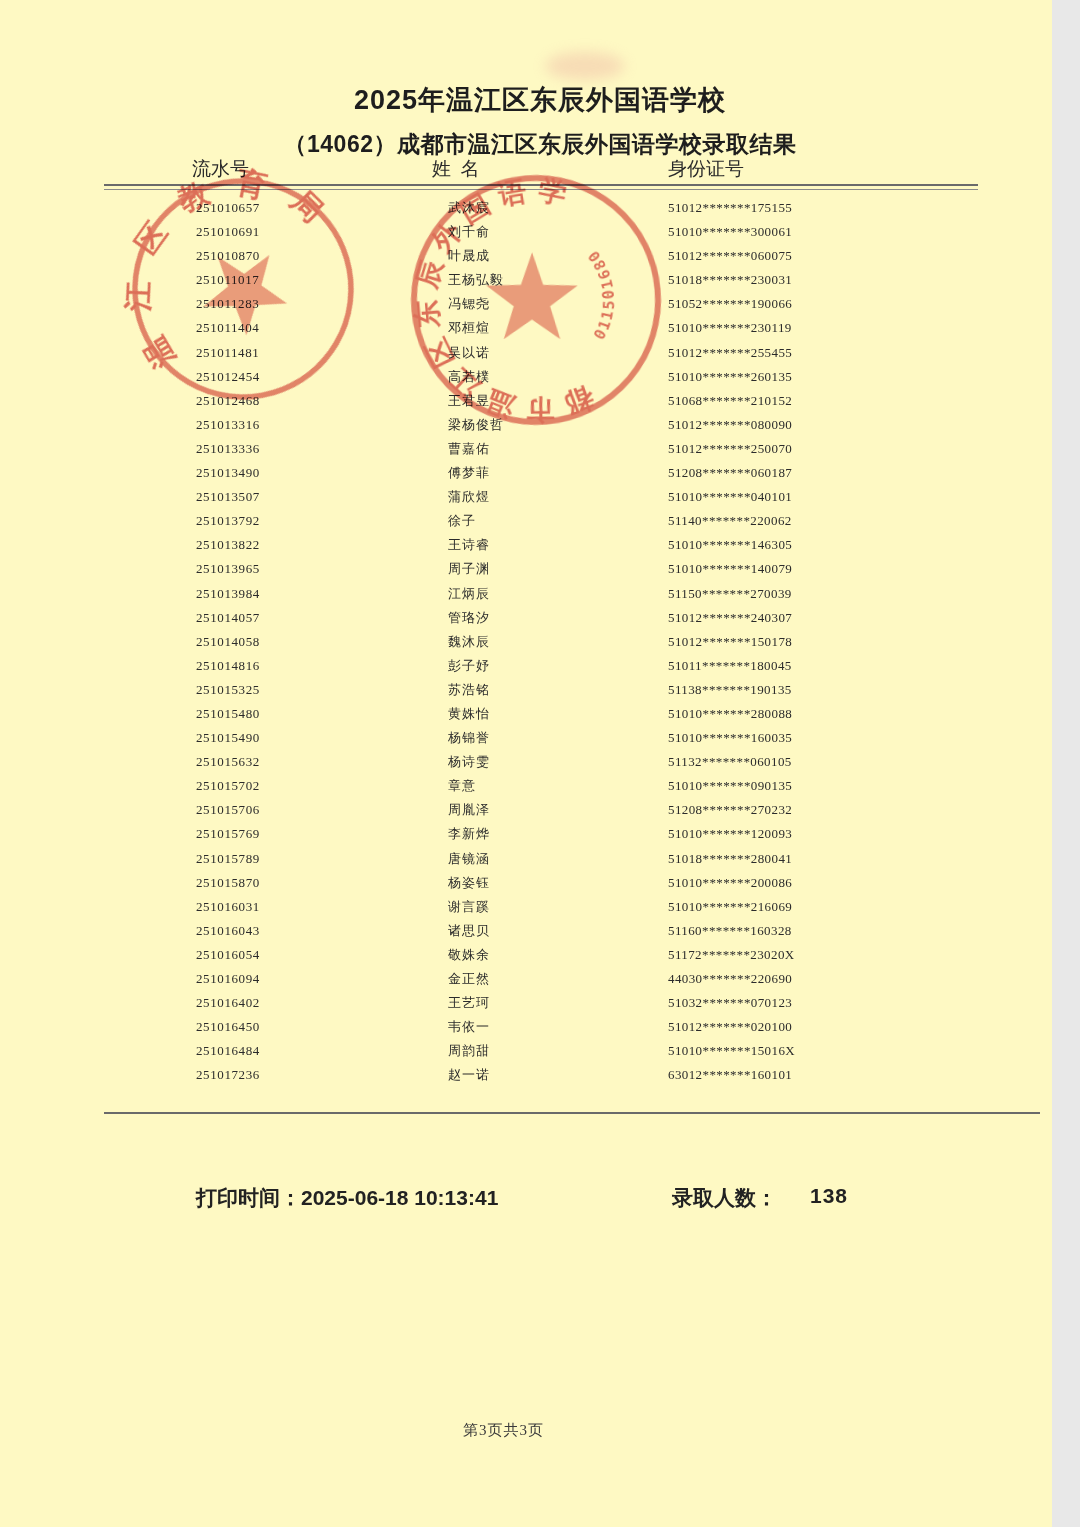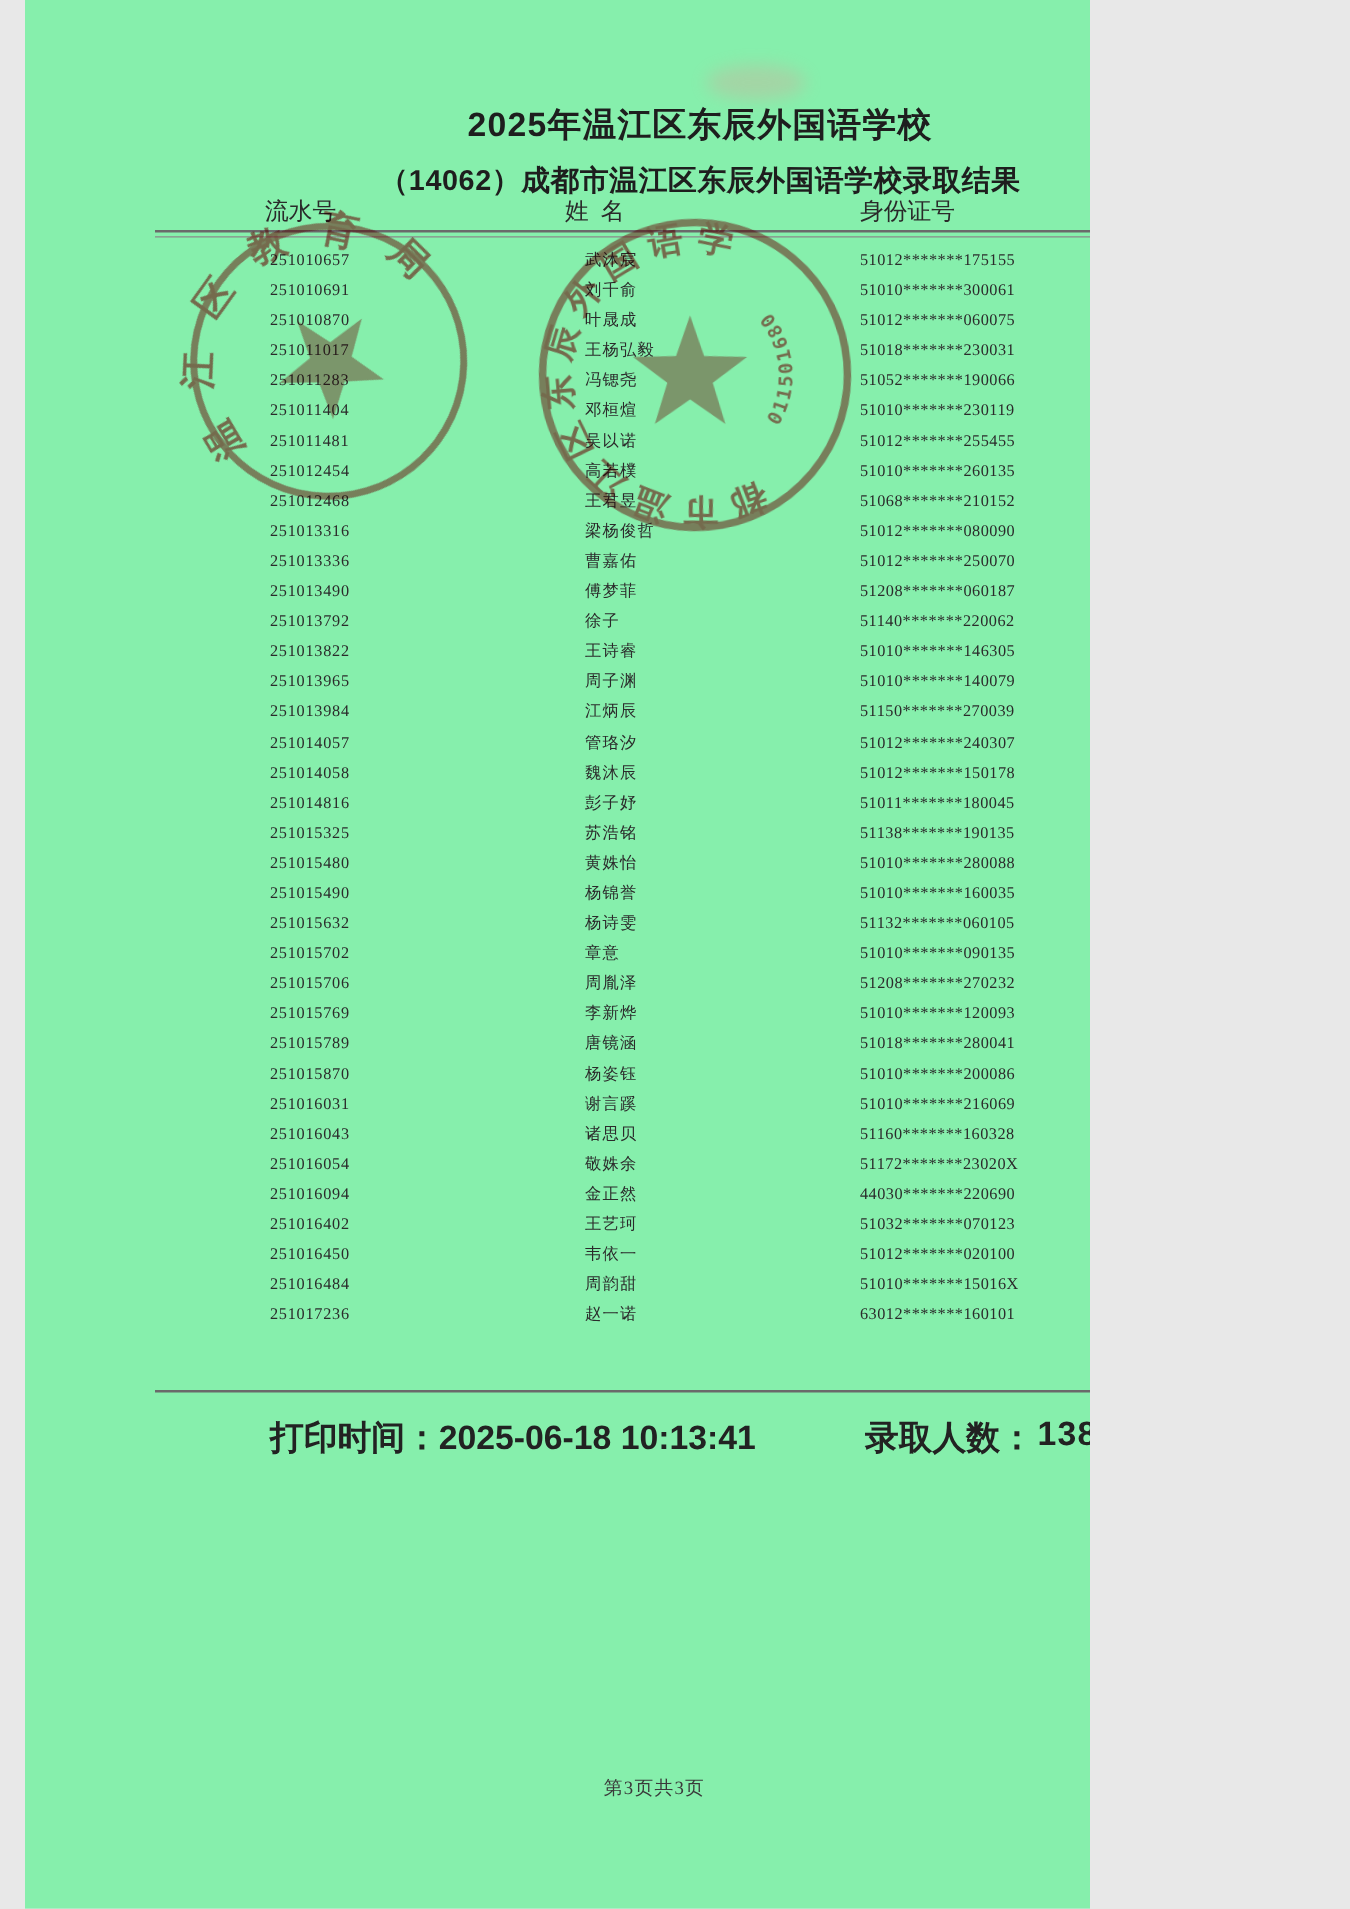--- a/index.html
+++ b/index.html
@@ -1,23 +1,22 @@
 <!DOCTYPE html>
 <html><head>
 <meta charset="utf-8">
 <style>
   html,body{margin:0;padding:0;background:#e8e8e8;}
   .page{
     position:relative;
-    width:852px;height:1527px;
-    background:#86efac;
+    width:1052px;height:1527px;
+    background:#fef9c3;
     overflow:hidden;
     font-family:"Liberation Serif","DejaVu Serif",serif;
     color:#262626;
-    margin-left:20px;
   }
   .doc-title{
     position:absolute;top:82px;left:0;width:1080px;
     text-align:center;
     font-family:"Liberation Sans","DejaVu Sans",sans-serif;
     font-weight:bold;font-size:27px;letter-spacing:1px;color:#1e1e1e;
   }
   .doc-subtitle{
     position:absolute;top:129px;left:0;width:1080px;
     text-align:center;
@@ -33,23 +32,23 @@
   .rule-top-1{top:184px;left:104px;width:874px;}
   .rule-top-2{top:189px;left:104px;width:874px;height:1px;background:#8a8a8a;}
   .rule-bottom{top:1112px;left:104px;width:936px;}
   .tbody{position:absolute;top:196px;left:0;width:1080px;}
   .row{position:relative;height:24.1px;font-size:13px;color:#2b2b2b;}
   .cell{position:absolute;top:0;white-space:pre;line-height:24.1px;}
   .cell.serial{left:196px;letter-spacing:0.6px;}
   .cell.name{left:448px;letter-spacing:1px;}
   .cell.id{left:668px;letter-spacing:0.4px;}
   .footer-line{
-    position:absolute;top:1132px;left:0;width:1080px;height:30px;
+    position:absolute;top:1184px;left:0;width:1080px;height:30px;
     font-family:"Liberation Sans","DejaVu Sans",sans-serif;
-    font-weight:bold;font-size:27px;color:#222;
+    font-weight:bold;font-size:21px;color:#222;
   }
   .print-time{position:absolute;left:196px;top:0;white-space:pre;}
   .admitted-label{position:absolute;left:672px;top:0;}
   .admitted-count{position:absolute;left:810px;top:0;letter-spacing:1px;}
   .page-indicator{
     position:absolute;top:1421px;left:463px;
     font-size:15px;color:#3a3a3a;letter-spacing:1px;
   }
   .stamp{
     position:absolute;
@@ -153,20 +152,25 @@
         <span class="cell name">曹嘉佑</span>
         <span class="cell id">51012*******250070</span>
       </div>
 
       <div class="row">
         <span class="cell serial">251013490</span>
         <span class="cell name">傅梦菲</span>
         <span class="cell id">51208*******060187</span>
       </div>
 
+      <div class="row">
+        <span class="cell serial">251013507</span>
+        <span class="cell name">蒲欣煜</span>
+        <span class="cell id">51010*******040101</span>
+      </div>
 
       <div class="row">
         <span class="cell serial">251013792</span>
         <span class="cell name">徐子</span>
         <span class="cell id">51140*******220062</span>
       </div>
 
       <div class="row">
         <span class="cell serial">251013822</span>
         <span class="cell name">王诗睿</span>

